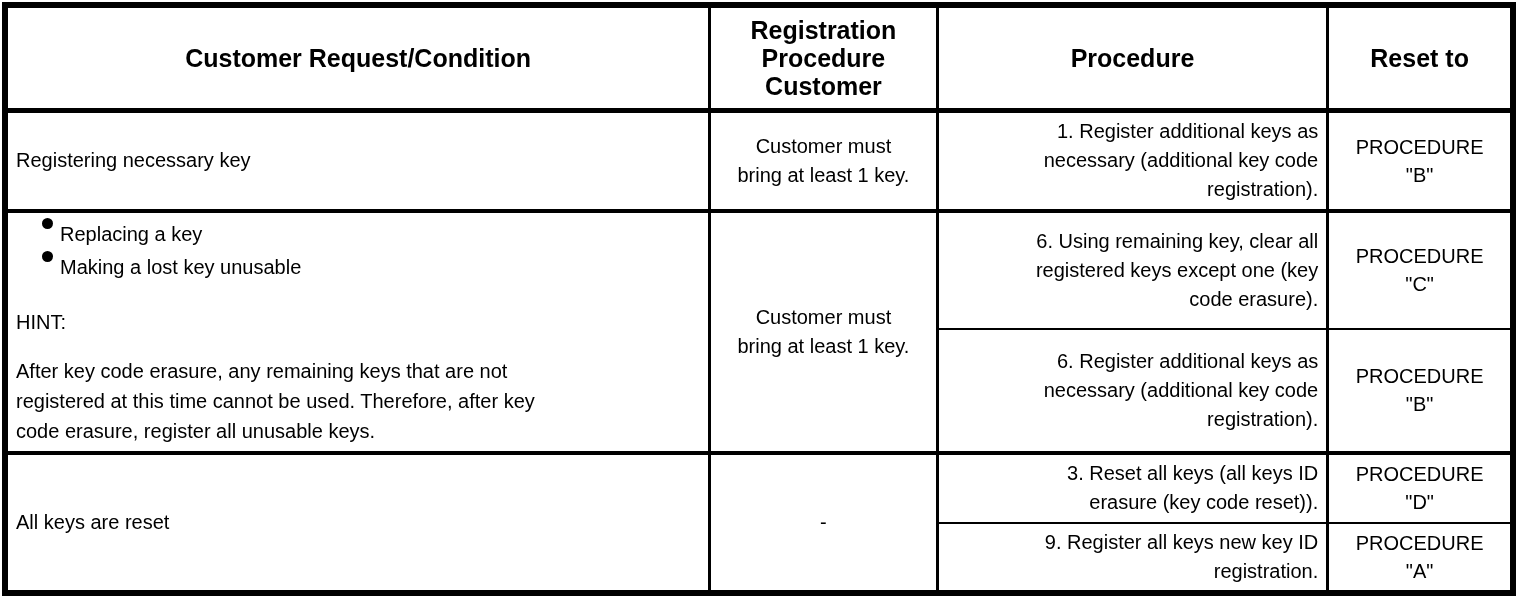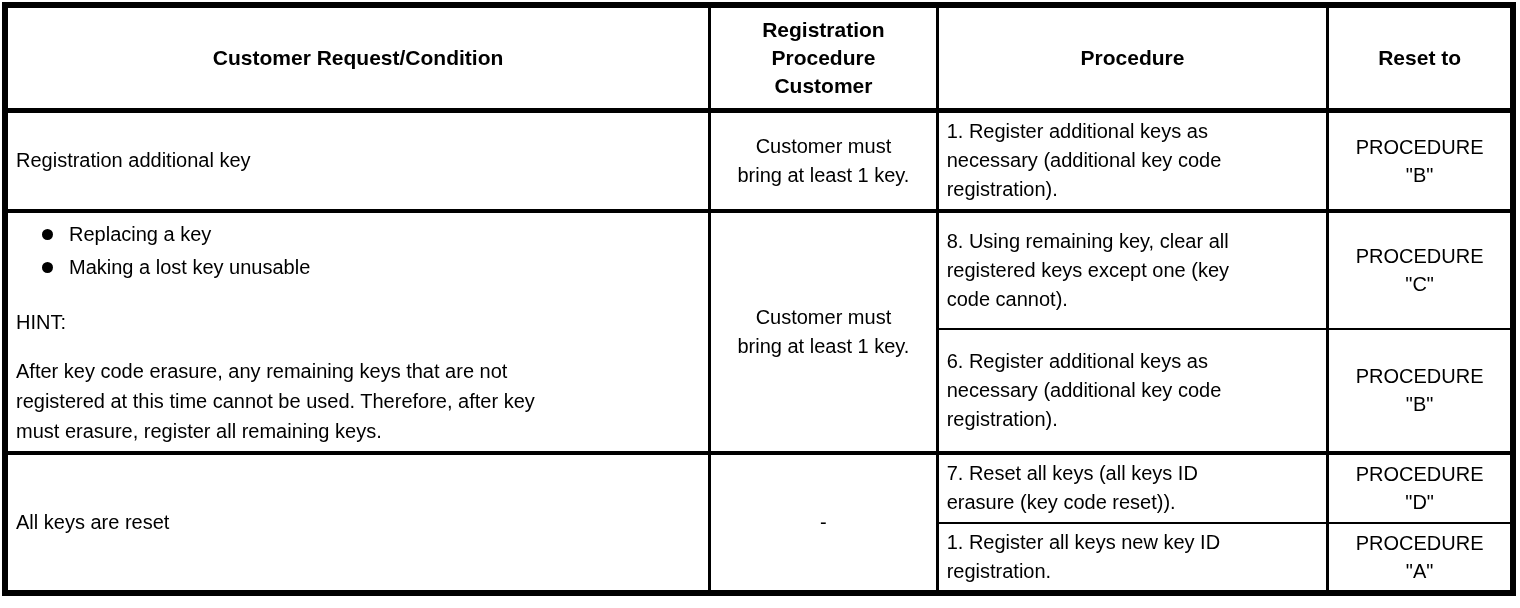--- a/index.html
+++ b/index.html
@@ -30,53 +30,52 @@
     padding: 4px 8px;
     font-size: 20px;
     overflow: hidden;
   }
   thead th {
     font-weight: bold;
     text-align: center;
     border-bottom: 5px solid #000;
     height: 92px;
     line-height: 28px;
-    font-size: 21px;
+    font-size: 25px;
   }
   tr.group-start > td { border-top: 4px solid #000; }
 
   .line { display: block; }
 
   .request-cell {
     text-align: left;
     padding-left: 8px;
     line-height: 29px;
   }
   .cond-cell {
     text-align: center;
     line-height: 29px;
   }
   .cond-dash-cell {
     text-align: center;
     line-height: 29px;
   }
   .proc-cell {
-    text-align: left;
+    text-align: right;
     line-height: 29px;
     margin-left: 12px;
   }
   .refer-cell {
     text-align: center;
     line-height: 28px;
   }
 
   .bullet-row {
     display: flex;
-    align-items: center;
-    gap: 16px;
+    gap: 7px;
     padding-left: 26px;
     line-height: 33px;
   }
   .dot {
     width: 11px;
     height: 11px;
     background: #000;
     border-radius: 50%;
     flex: none;
   }
@@ -115,21 +114,21 @@
         </th>
         <th>
           <span>Reset to</span>
         </th>
       </tr>
     </thead>
     <tbody>
 
       <tr class="row-h1">
         <td class="request-cell">
-          <span>Registration additional key</span>
+          <span>Registering necessary key</span>
         </td>
         <td class="cond-cell">
           <span class="line">Customer must</span>
           <span class="line">bring at least 1 key.</span>
         </td>
         <td class="proc-cell">
           <span class="line">1. Register additional keys as</span>
           <span class="line">necessary (additional key code</span>
           <span class="line">registration).</span>
         </td>
@@ -146,31 +145,31 @@
             <span>Replacing a key</span>
           </div>
           <div class="bullet-row">
             <span class="dot"></span>
             <span>Making a lost key unusable</span>
           </div>
           <div class="hint-label">HINT:</div>
           <div class="hint-para">
             <span class="line">After key code erasure, any remaining keys that are not</span>
             <span class="line">registered at this time cannot be used. Therefore, after key</span>
-            <span class="line">must erasure, register all remaining keys.</span>
+            <span class="line">code erasure, register all unusable keys.</span>
           </div>
         </td>
         <td class="cond-cell" rowspan="2">
           <span class="line">Customer must</span>
           <span class="line">bring at least 1 key.</span>
         </td>
         <td class="proc-cell">
-          <span class="line">8. Using remaining key, clear all</span>
+          <span class="line">6. Using remaining key, clear all</span>
           <span class="line">registered keys except one (key</span>
-          <span class="line">code cannot).</span>
+          <span class="line">code erasure).</span>
         </td>
         <td class="refer-cell">
           <span class="line">PROCEDURE</span>
           <span class="line">"C"</span>
         </td>
       </tr>
 
       <tr class="row-h2b">
         <td class="proc-cell">
           <span class="line">6. Register additional keys as</span>
@@ -184,32 +183,32 @@
       </tr>
 
       <tr class="group-start row-h3a">
         <td class="request-cell" rowspan="2">
           <span>All keys are reset</span>
         </td>
         <td class="cond-dash-cell" rowspan="2">
           <span>-</span>
         </td>
         <td class="proc-cell">
-          <span class="line">7. Reset all keys (all keys ID</span>
+          <span class="line">3. Reset all keys (all keys ID</span>
           <span class="line">erasure (key code reset)).</span>
         </td>
         <td class="refer-cell">
           <span class="line">PROCEDURE</span>
           <span class="line">"D"</span>
         </td>
       </tr>
 
       <tr class="row-h3b">
         <td class="proc-cell">
-          <span class="line">1. Register all keys new key ID</span>
+          <span class="line">9. Register all keys new key ID</span>
           <span class="line">registration.</span>
         </td>
         <td class="refer-cell">
           <span class="line">PROCEDURE</span>
           <span class="line">"A"</span>
         </td>
       </tr>
     </tbody>
   </table>
 </div>

